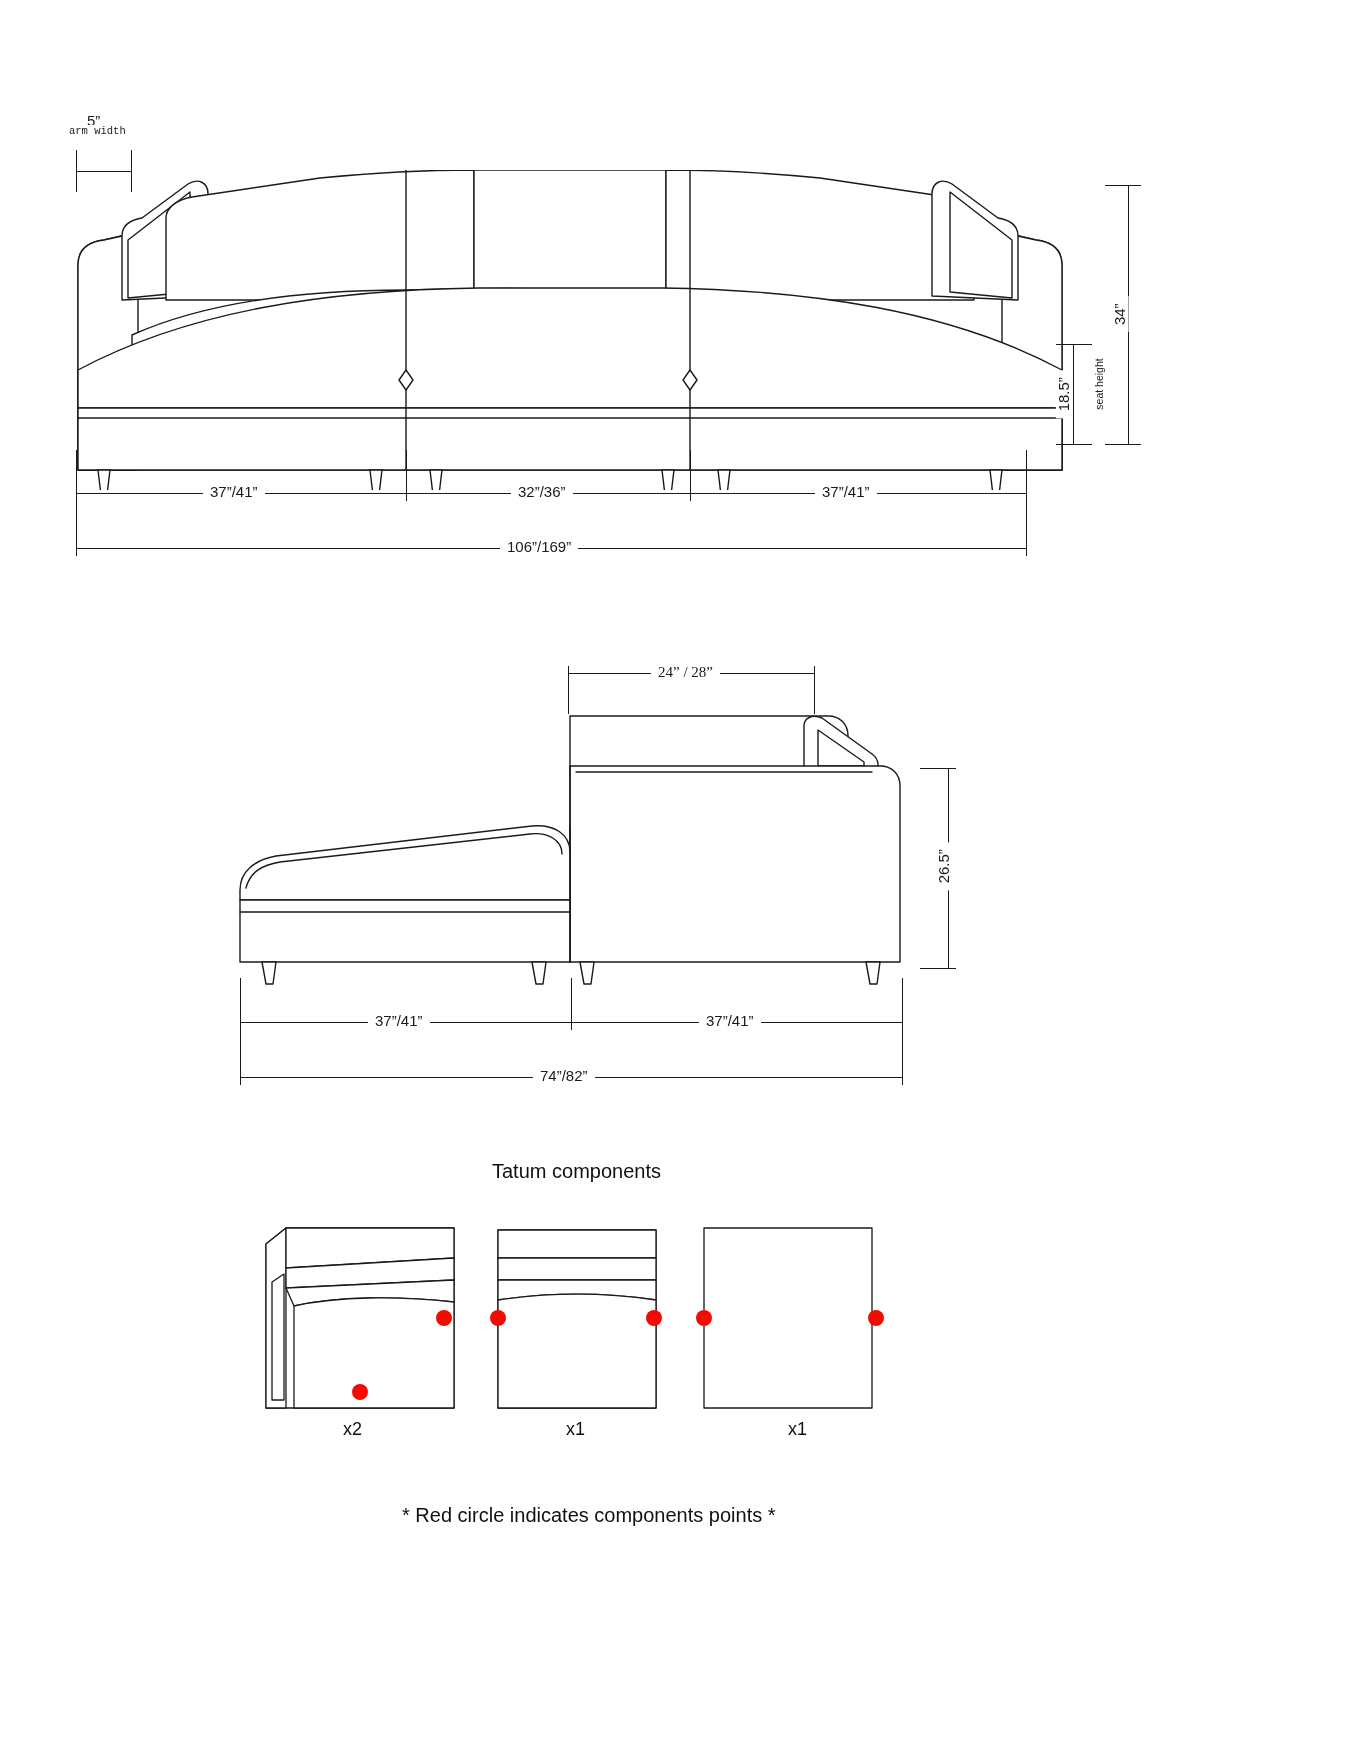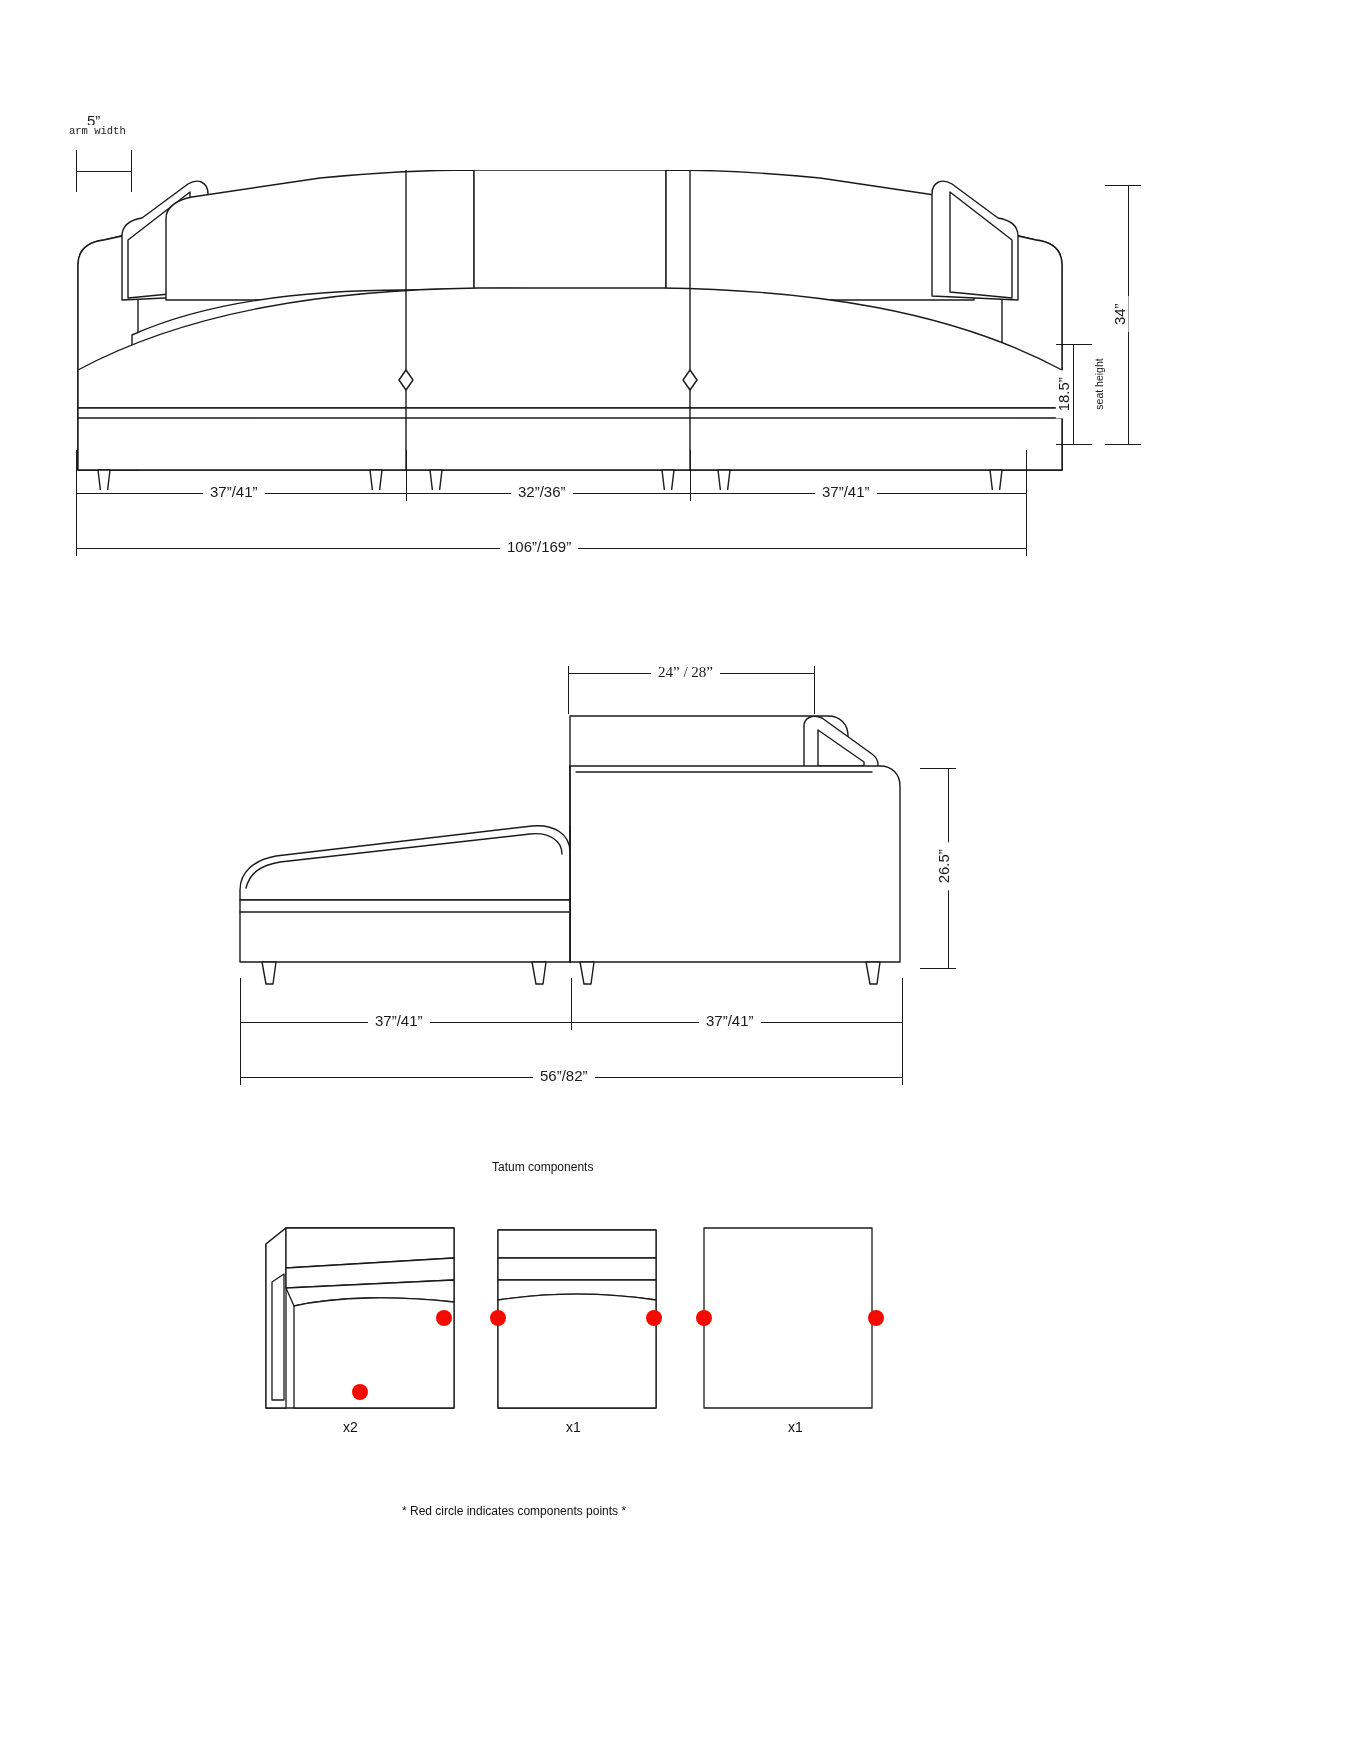--- a/index.html
+++ b/index.html
@@ -31,27 +31,27 @@
     padding:0 3px;
     white-space:nowrap;
   }
   .hline { position:absolute; height:1px; background:#1a1a1a; }
   .vline { position:absolute; width:1px; background:#1a1a1a; }
   .tick-v { position:absolute; width:1px; background:#1a1a1a; }
   .tick-h { position:absolute; height:1px; background:#1a1a1a; }
 
   .caption {
     position:absolute;
-    font-size:12px;
+    font-size:20px;
     color:#111;
     white-space:nowrap;
   }
   .small-caption {
     position:absolute;
-    font-size:14px;
+    font-size:18px;
     color:#111;
     white-space:nowrap;
   }
   .rot {
     transform-origin:center center;
   }
   svg { display:block; }
   .red-dot { fill:#f40b00; }
 </style>
 </head>
@@ -204,21 +204,21 @@
     <div class="vline" style="left:571px; top:978px; height:46px;"></div>
     <div class="vline" style="left:902px; top:978px; height:46px;"></div>
     <div class="dim-label" style="left:368px; top:1013px;">37”/41”</div>
     <div class="dim-label" style="left:699px; top:1013px;">37”/41”</div>
 
     <div class="hline" style="left:240px; top:1077px; width:662px;"></div>
     <div class="tick-v" style="left:240px; top:1070px; height:15px;"></div>
     <div class="tick-v" style="left:902px; top:1070px; height:15px;"></div>
     <div class="vline" style="left:240px; top:1030px; height:48px;"></div>
     <div class="vline" style="left:902px; top:1030px; height:48px;"></div>
-    <div class="dim-label" style="left:533px; top:1068px;">56”/82”</div>
+    <div class="dim-label" style="left:533px; top:1068px;">74”/82”</div>
   </div>
 
   <div>
     <div class="caption" style="left:492px; top:1160px;">Tatum components</div>
 
     
     <svg width="210" height="190" viewBox="0 0 210 190" style="position:absolute; left:258px; top:1222px;">
       <g fill="#ffffff" stroke="#1a1a1a" stroke-width="1.3" stroke-linejoin="round" stroke-linecap="round">
         <path d="M8,186 L8,22 L28,6 L196,6 L196,186 Z"></path>
         <path d="M8,22 L28,6 L28,186 L8,186 Z"></path>

